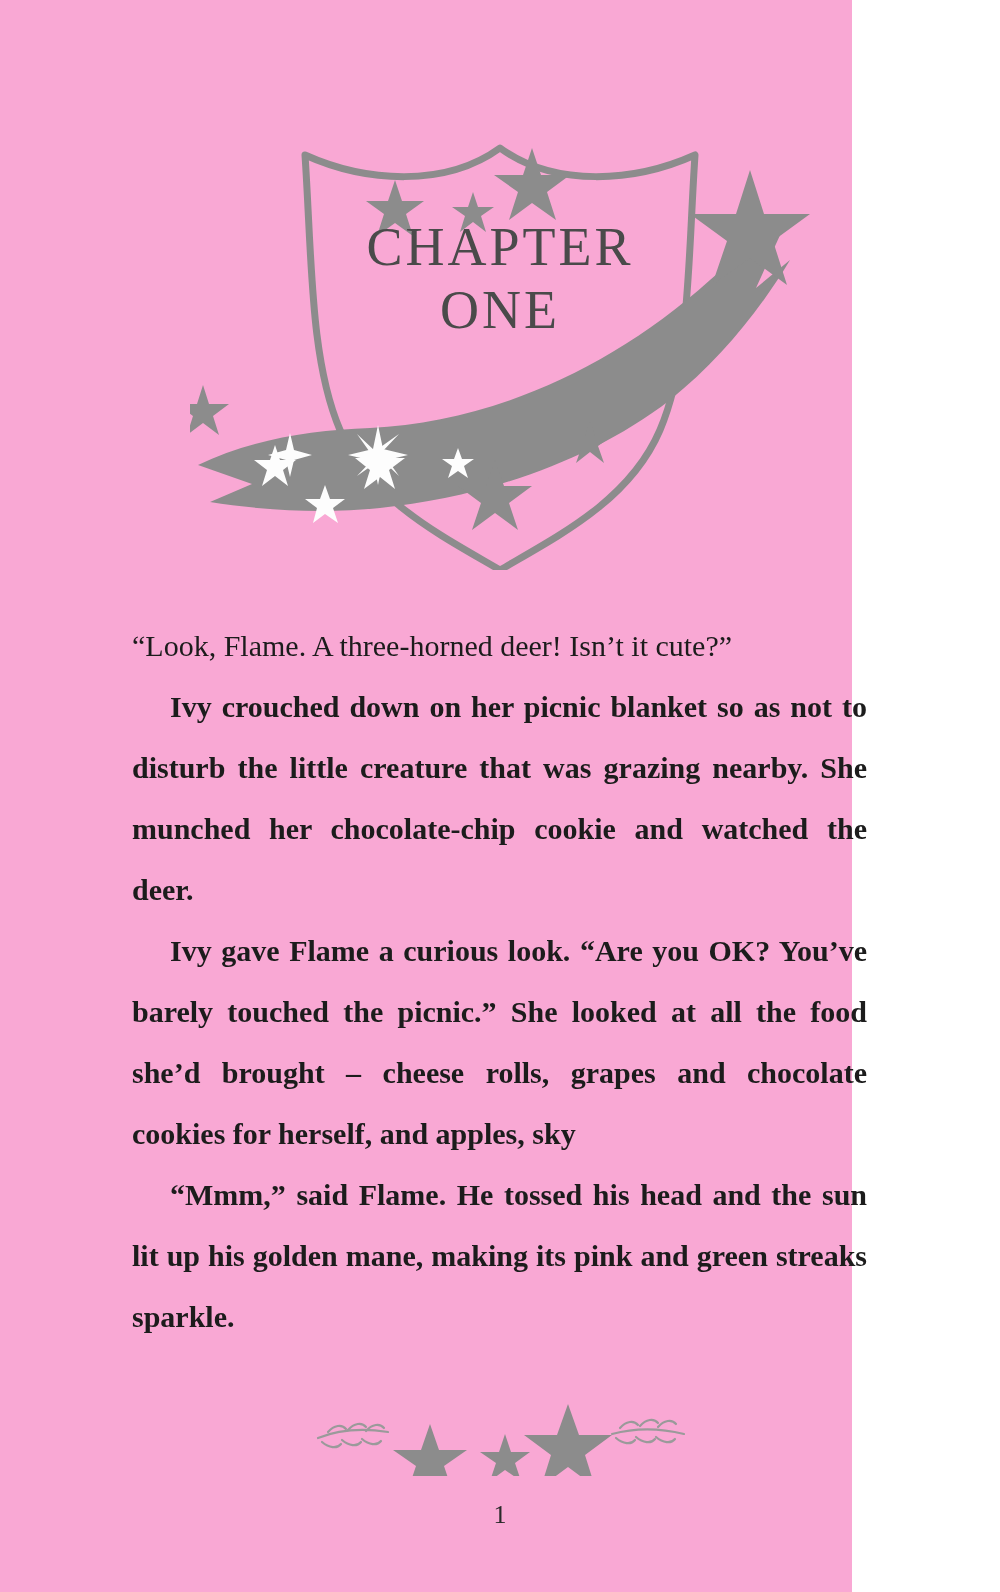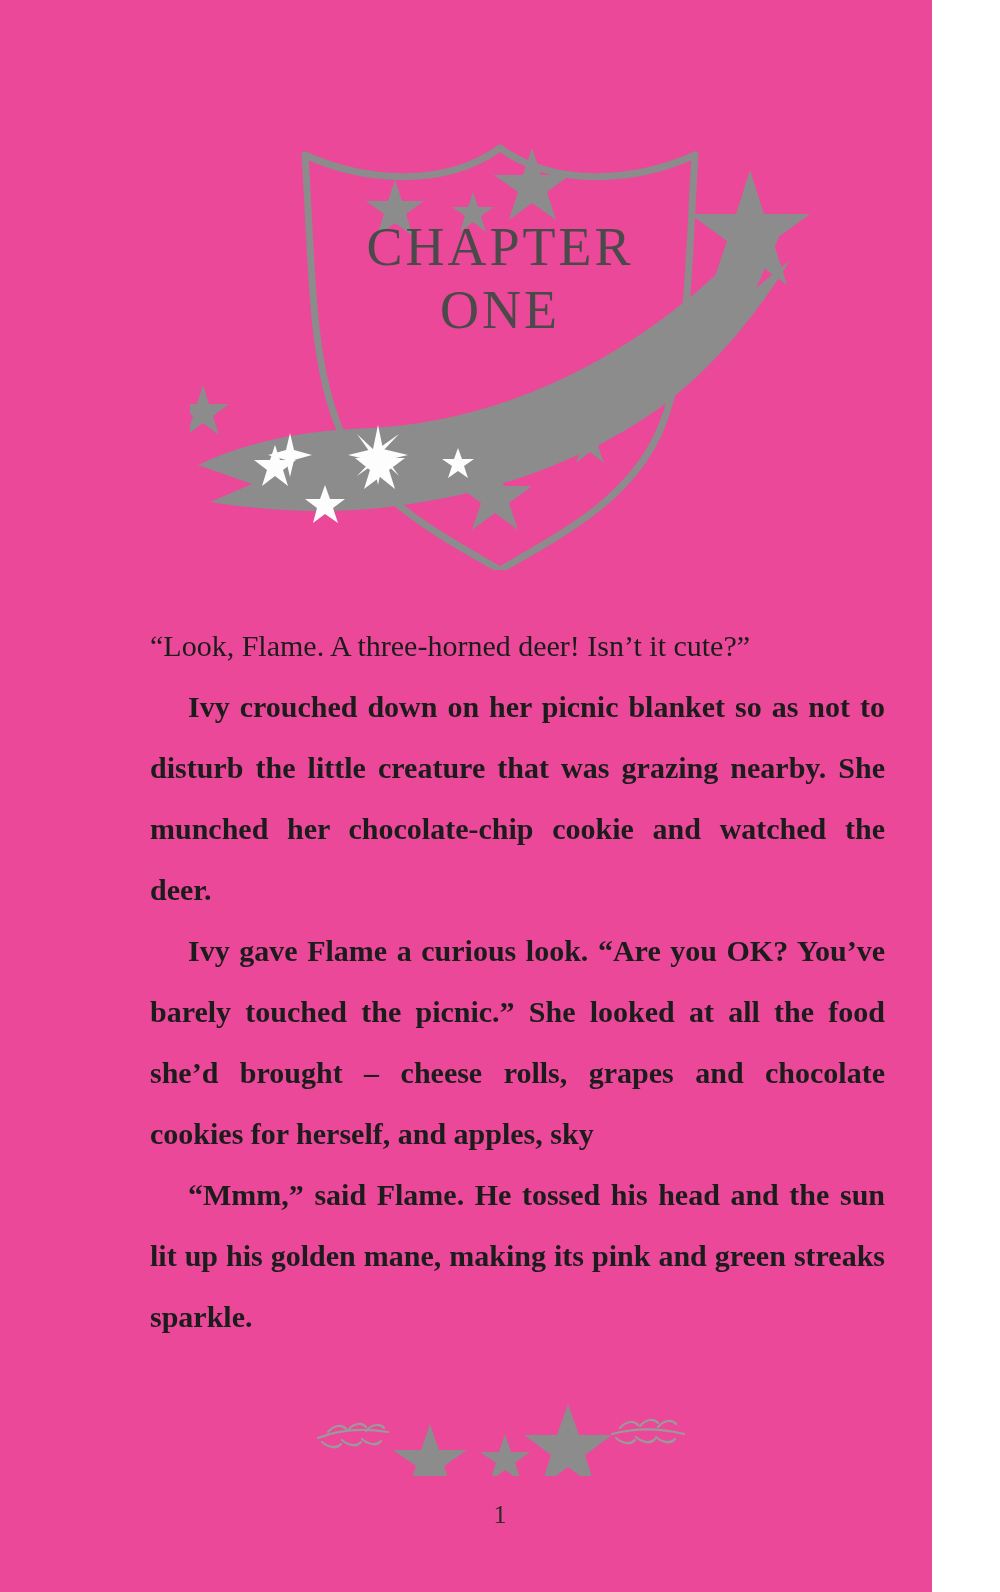--- a/index.html
+++ b/index.html
@@ -9,23 +9,23 @@
   }
   body {
     width: 1000px;
     height: 1592px;
     overflow: hidden;
     font-family: "Liberation Serif", serif;
     color: #1a1a1a;
   }
   .page {
     position: relative;
-    width: 932px;
+    width: 852px;
     height: 1592px;
-    background: #ec4899;
+    background: #f9a8d4;
   }
 
   
   .chapter-emblem {
     position: absolute;
     left: 0;
     top: 110px;
     width: 1000px;
     height: 490px;
   }
@@ -35,21 +35,21 @@
   }
   .chapter-title-text {
     font-family: "Liberation Serif", serif;
     fill: #4a4a4a;
     letter-spacing: 3px;
   }
 
   
   .body-text {
     position: absolute;
-    left: 150px;
+    left: 132px;
     top: 615px;
     width: 735px;
   }
   .body-text p {
     margin: 0;
     font-size: 30px;
     line-height: 61px;
     text-align: justify;
     text-justify: inter-word;
     color: #1c1c1c;

